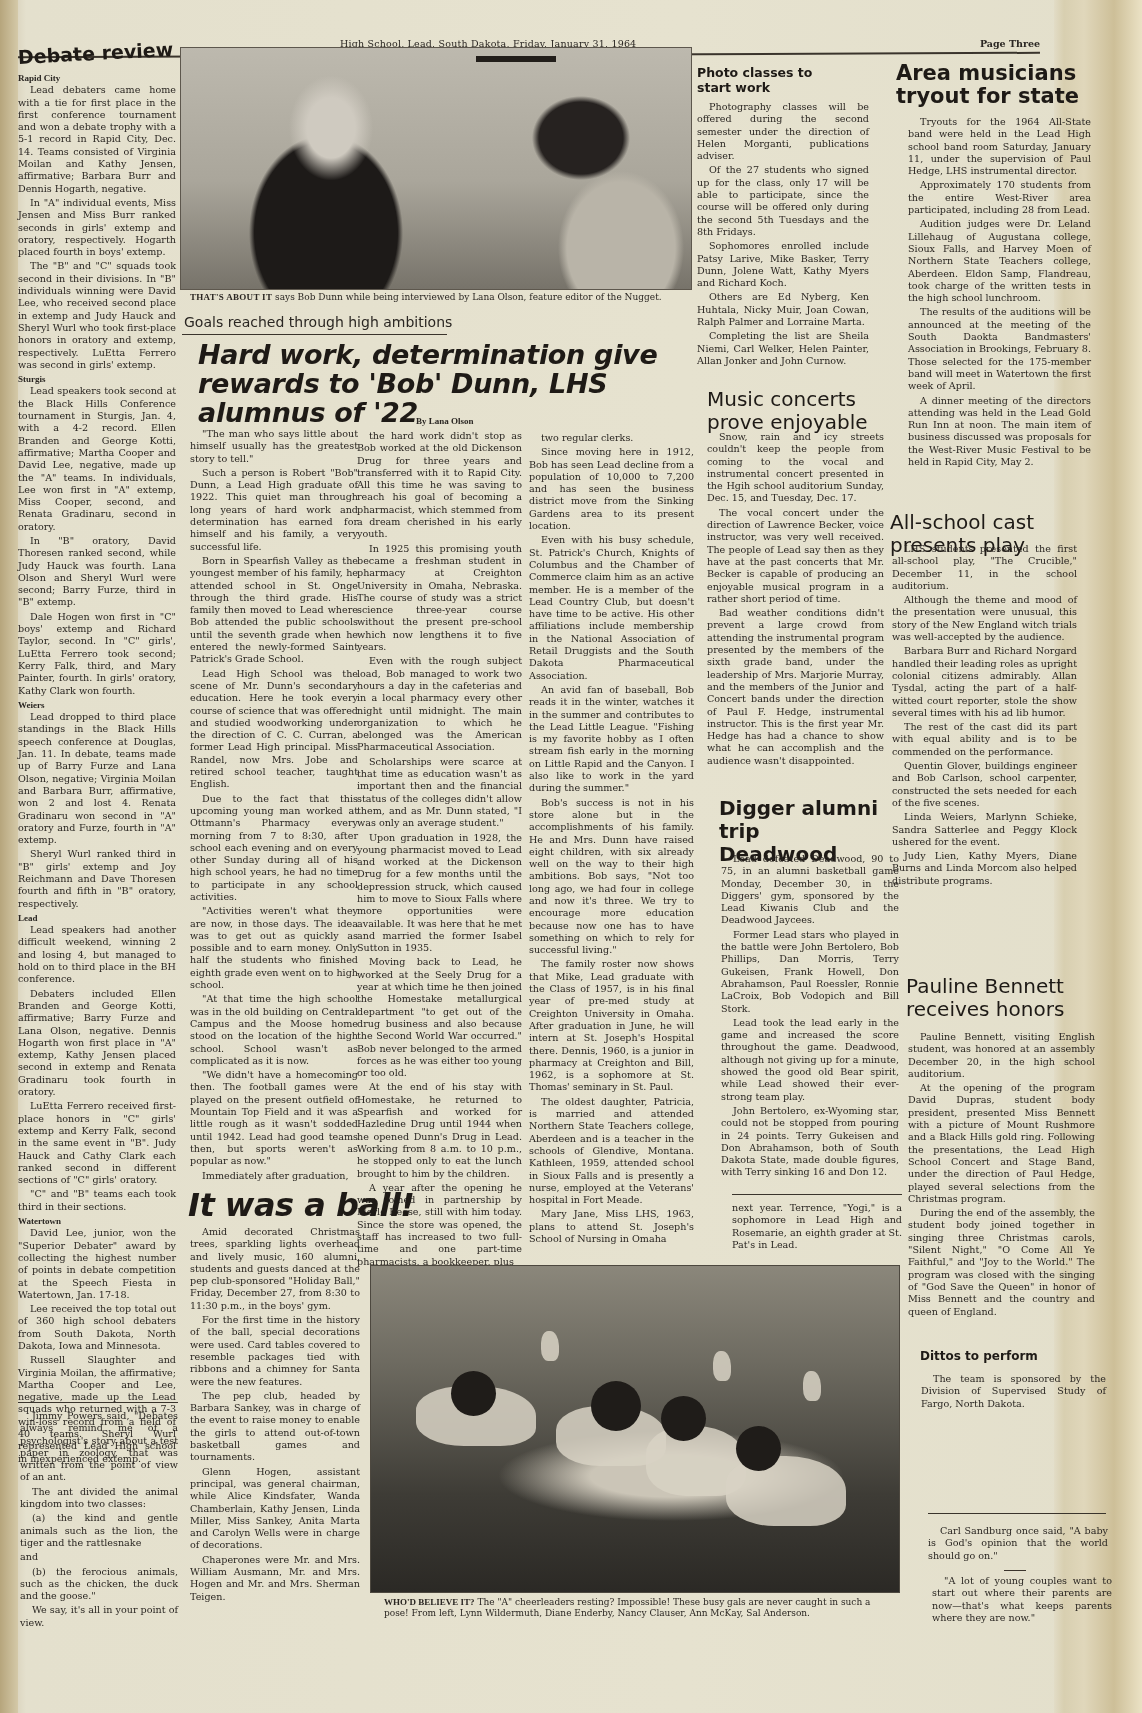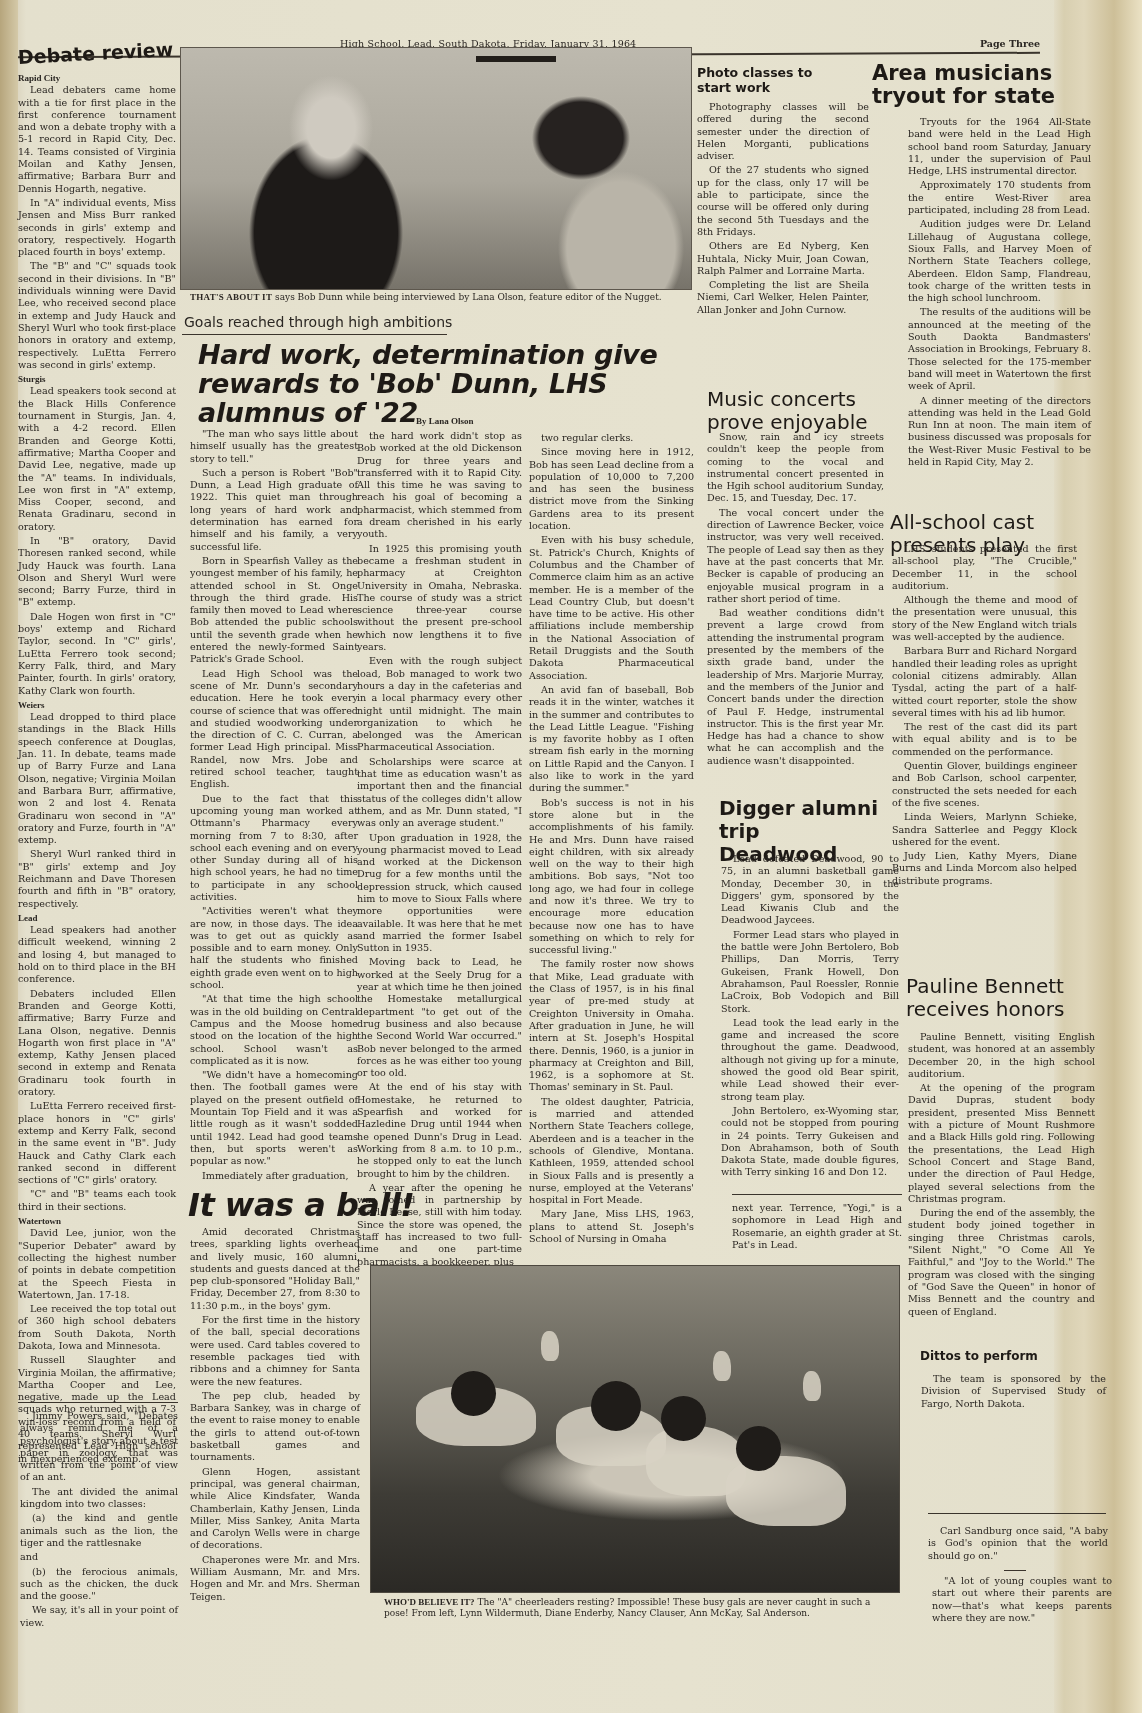--- a/index.html
+++ b/index.html
@@ -232,20 +232,21 @@
     <div class="girl" style="left:432px;top:105px;width:18px;height:30px;"></div>
   </div>
   <div class="cap2">
     <b>WHO'D BELIEVE IT?</b><span> The "A" cheerleaders resting? Impossible! These busy gals are never caught in such a pose! From left, Lynn Wildermuth, Diane Enderby, Nancy Clauser, Ann McKay, Sal Anderson.</span>
   </div>
 
   <div id="photo-hl" class="hl-sans" style="width:120px;">Photo classes to start work</div>
   <div class="col" id="photo">
     <p>Photography classes will be offered during the second semester under the direction of Helen Morganti, publications adviser.</p>
     <p>Of the 27 students who signed up for the class, only 17 will be able to participate, since the course will be offered only during the second 5th Tuesdays and the 8th Fridays.</p>
+    <p>Sophomores enrolled include Patsy Larive, Mike Basker, Terry Dunn, Jolene Watt, Kathy Myers and Richard Koch.</p>
     <p>Others are Ed Nyberg, Ken Huhtala, Nicky Muir, Joan Cowan, Ralph Palmer and Lorraine Marta.</p>
     <p>Completing the list are Sheila Niemi, Carl Welker, Helen Painter, Allan Jonker and John Curnow.</p>
   </div>
 
   <div id="music-hl" class="hl-light" style="width:170px;margin-top:12px;">Music concerts prove enjoyable</div>
   <div class="col" id="music">
     <p>Snow, rain and icy streets couldn't keep the people from coming to the vocal and instrumental concert presented in the Hgih school auditorium Sunday, Dec. 15, and Tuesday, Dec. 17.</p>
     <p>The vocal concert under the direction of Lawrence Becker, voice instructor, was very well received. The people of Lead say then as they have at the past concerts that Mr. Becker is capable of producing an enjoyable musical program in a rather short period of time.</p>
     <p>Bad weather conditions didn't prevent a large crowd from attending the instrumental program presented by the members of the sixth grade band, under the leadership of Mrs. Marjorie Murray, and the members of the Junior and Concert bands under the direction of Paul F. Hedge, instrumental instructor. This is the first year Mr. Hedge has had a chance to show what he can accomplish and the audience wasn't disappointed.</p>
   </div>
@@ -255,21 +256,21 @@
     <p>Lead defeated Deadwood, 90 to 75, in an alumni basketball game Monday, December 30, in the Diggers' gym, sponsored by the Lead Kiwanis Club and the Deadwood Jaycees.</p>
     <p>Former Lead stars who played in the battle were John Bertolero, Bob Phillips, Dan Morris, Terry Gukeisen, Frank Howell, Don Abrahamson, Paul Roessler, Ronnie LaCroix, Bob Vodopich and Bill Stork.</p>
     <p>Lead took the lead early in the game and increased the score throughout the game. Deadwood, although not giving up for a minute, showed the good old Bear spirit, while Lead showed their ever-strong team play.</p>
     <p>John Bertolero, ex-Wyoming star, could not be stopped from pouring in 24 points. Terry Gukeisen and Don Abrahamson, both of South Dakota State, made double figures, with Terry sinking 16 and Don 12.</p>
   </div>
   <div class="digger-rule"></div>
   <div class="col" id="dunn-tail">
     <p style="text-indent:0">next year. Terrence, "Yogi," is a sophomore in Lead High and Rosemarie, an eighth grader at St. Pat's in Lead.</p>
   </div>
 
-  <div id="area-hl" class="hl-sans" style="width:185px;">Area musicians tryout for state</div>
+  <div id="area-hl" class="hl-sans" style="width:185px;margin-left:24px;">Area musicians tryout for state</div>
   <div class="col" id="area">
     <p>Tryouts for the 1964 All-State band were held in the Lead High school band room Saturday, January 11, under the supervision of Paul Hedge, LHS instrumental director.</p>
     <p>Approximately 170 students from the entire West-River area participated, including 28 from Lead.</p>
     <p>Audition judges were Dr. Leland Lillehaug of Augustana college, Sioux Falls, and Harvey Moen of Northern State Teachers college, Aberdeen. Eldon Samp, Flandreau, took charge of the written tests in the high school lunchroom.</p>
     <p>The results of the auditions will be announced at the meeting of the South Daokta Bandmasters' Association in Brookings, February 8. Those selected for the 175-member band will meet in Watertown the first week of April.</p>
     <p>A dinner meeting of the directors attending was held in the Lead Gold Run Inn at noon. The main item of business discussed was proposals for the West-River Music Festival to be held in Rapid City, May 2.</p>
   </div>
 
   <div id="cast-hl" class="hl-light" style="width:170px;">All-school cast presents play</div>
   <div class="col" id="cast">

